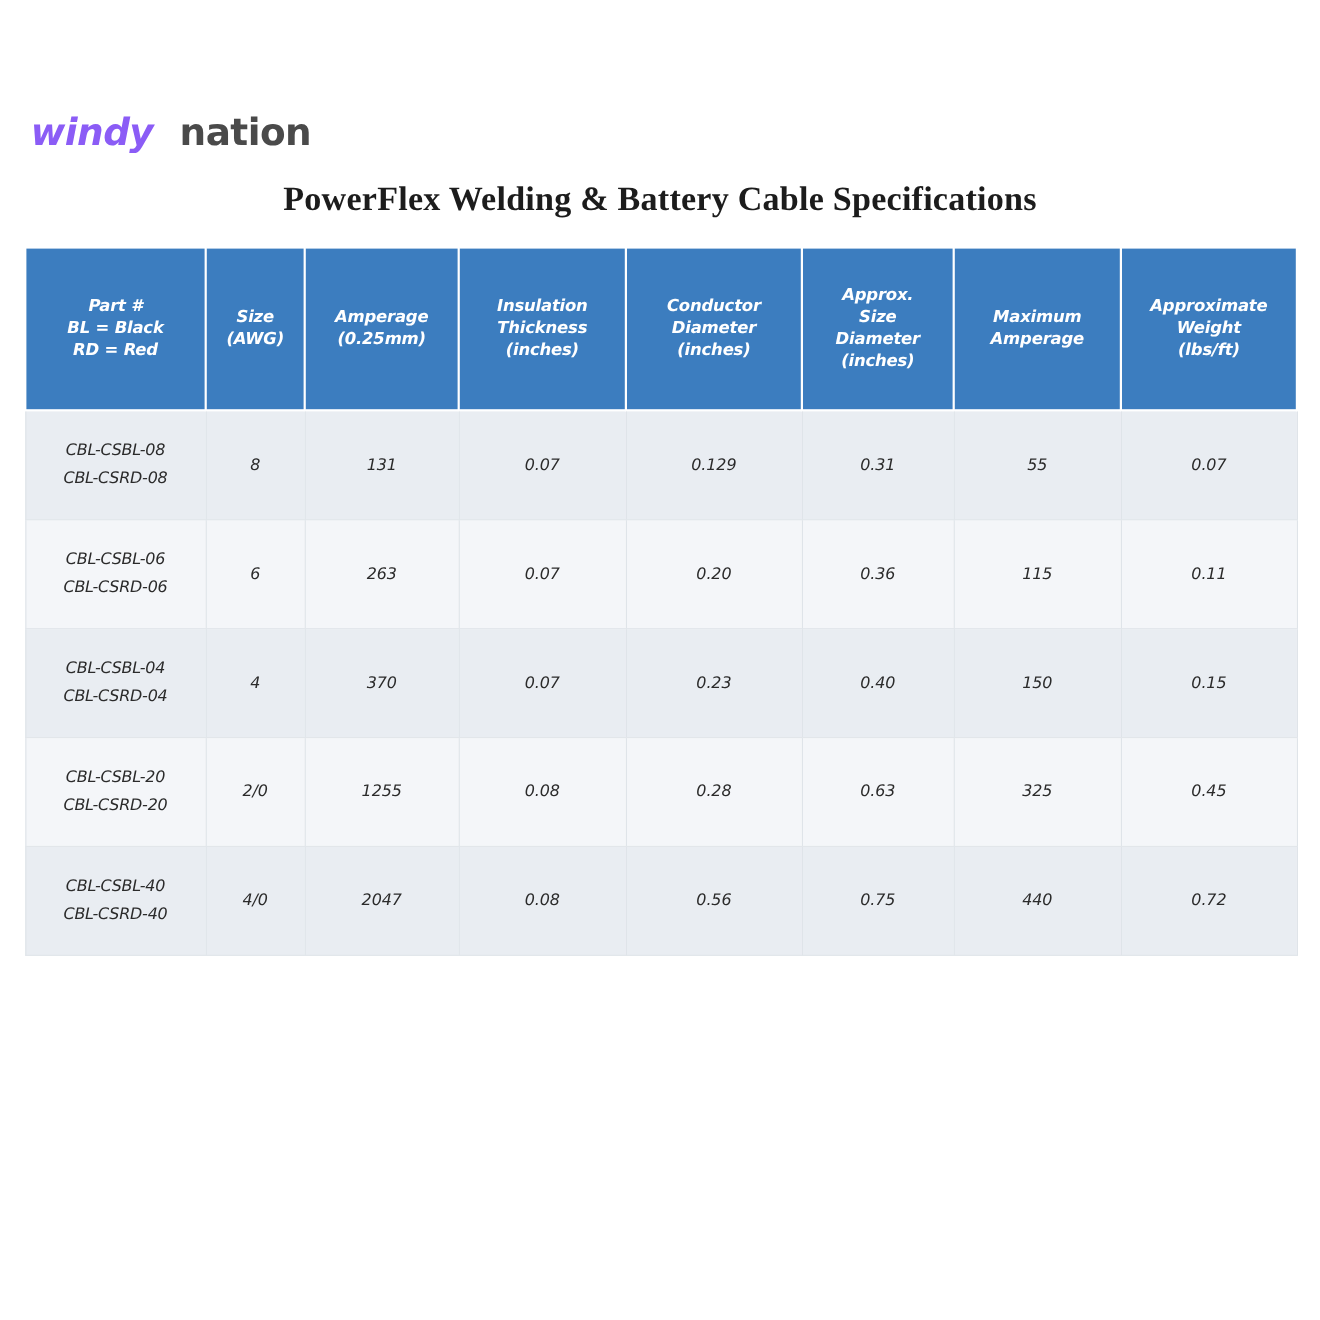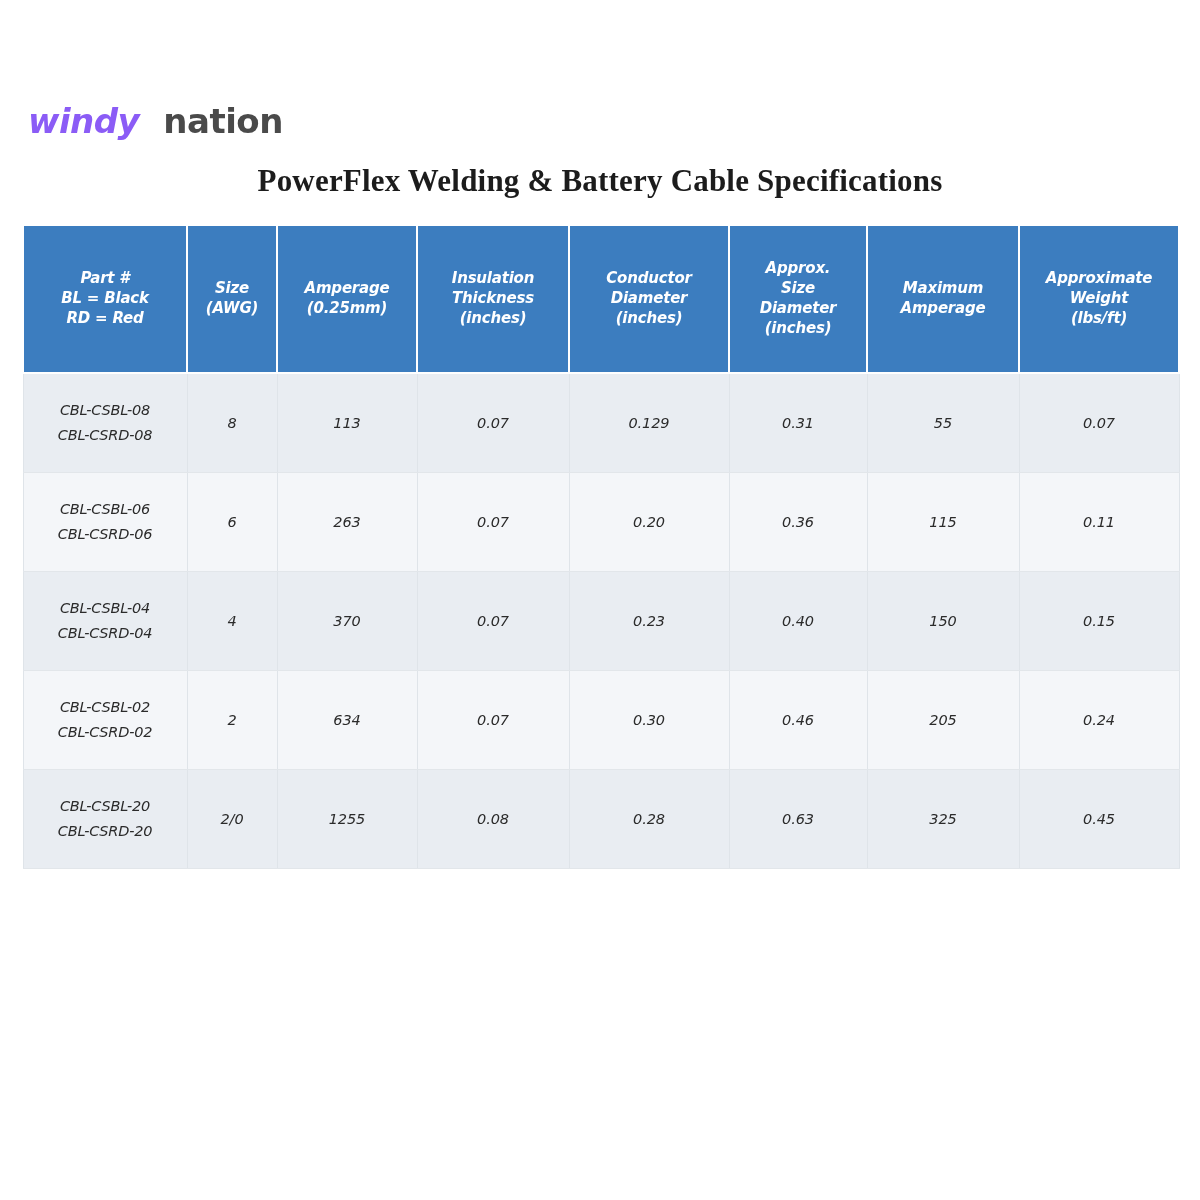--- a/index.html
+++ b/index.html
@@ -176,21 +176,21 @@
           </th>
         </tr>
       </thead>
       <tbody>
         <tr>
           <td class="part">
             <span class="part-line">CBL-CSBL-08</span>
             <span class="part-line">CBL-CSRD-08</span>
           </td>
           <td>8</td>
-          <td>113</td>
+          <td>131</td>
           <td>0.07</td>
           <td>0.129</td>
           <td>0.31</td>
           <td>55</td>
           <td>0.07</td>
         </tr>
         <tr>
           <td class="part">
             <span class="part-line">CBL-CSBL-06</span>
             <span class="part-line">CBL-CSRD-06</span>
@@ -208,44 +208,44 @@
             <span class="part-line">CBL-CSBL-04</span>
             <span class="part-line">CBL-CSRD-04</span>
           </td>
           <td>4</td>
           <td>370</td>
           <td>0.07</td>
           <td>0.23</td>
           <td>0.40</td>
           <td>150</td>
           <td>0.15</td>
-        </tr>
-        <tr>
-          <td class="part">
-            <span class="part-line">CBL-CSBL-02</span>
-            <span class="part-line">CBL-CSRD-02</span>
-          </td>
-          <td>2</td>
-          <td>634</td>
-          <td>0.07</td>
-          <td>0.30</td>
-          <td>0.46</td>
-          <td>205</td>
-          <td>0.24</td>
         </tr>
         <tr>
           <td class="part">
             <span class="part-line">CBL-CSBL-20</span>
             <span class="part-line">CBL-CSRD-20</span>
           </td>
           <td>2/0</td>
           <td>1255</td>
           <td>0.08</td>
           <td>0.28</td>
           <td>0.63</td>
           <td>325</td>
           <td>0.45</td>
         </tr>
+        <tr>
+          <td class="part">
+            <span class="part-line">CBL-CSBL-40</span>
+            <span class="part-line">CBL-CSRD-40</span>
+          </td>
+          <td>4/0</td>
+          <td>2047</td>
+          <td>0.08</td>
+          <td>0.56</td>
+          <td>0.75</td>
+          <td>440</td>
+          <td>0.72</td>
+        </tr>
       </tbody>
     </table>
   </div>
 
 </div>
 
 </body></html>

